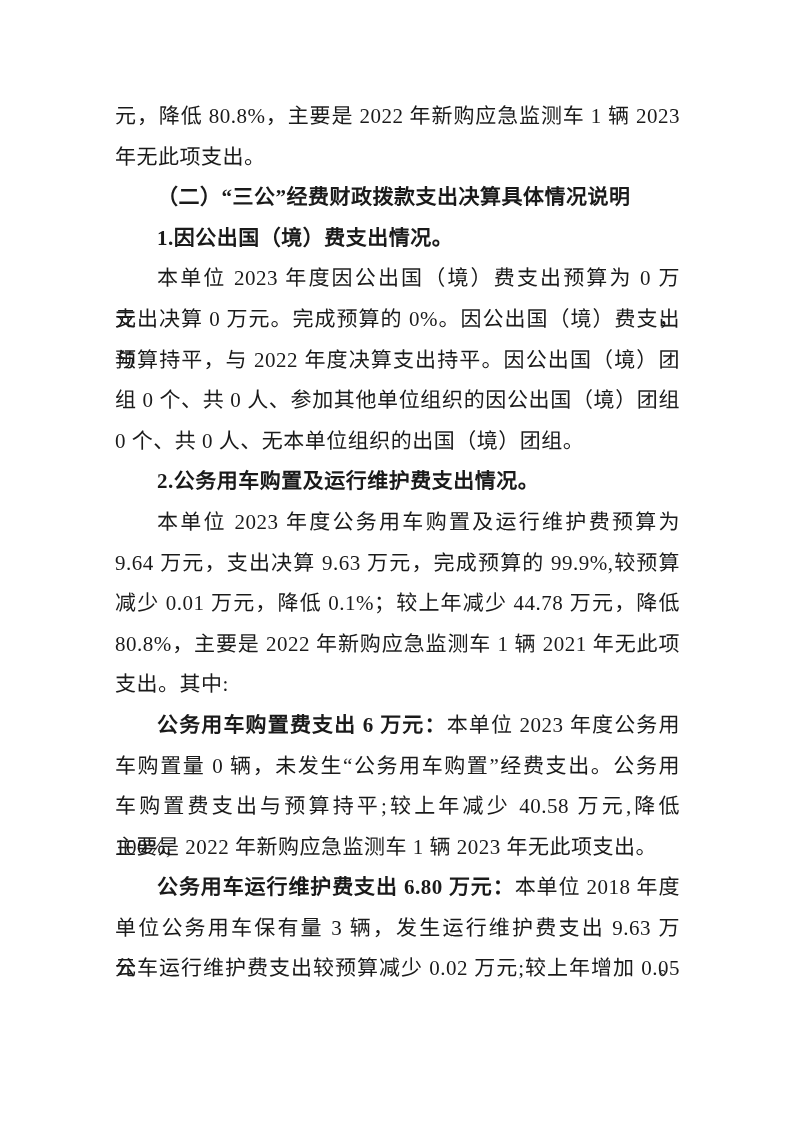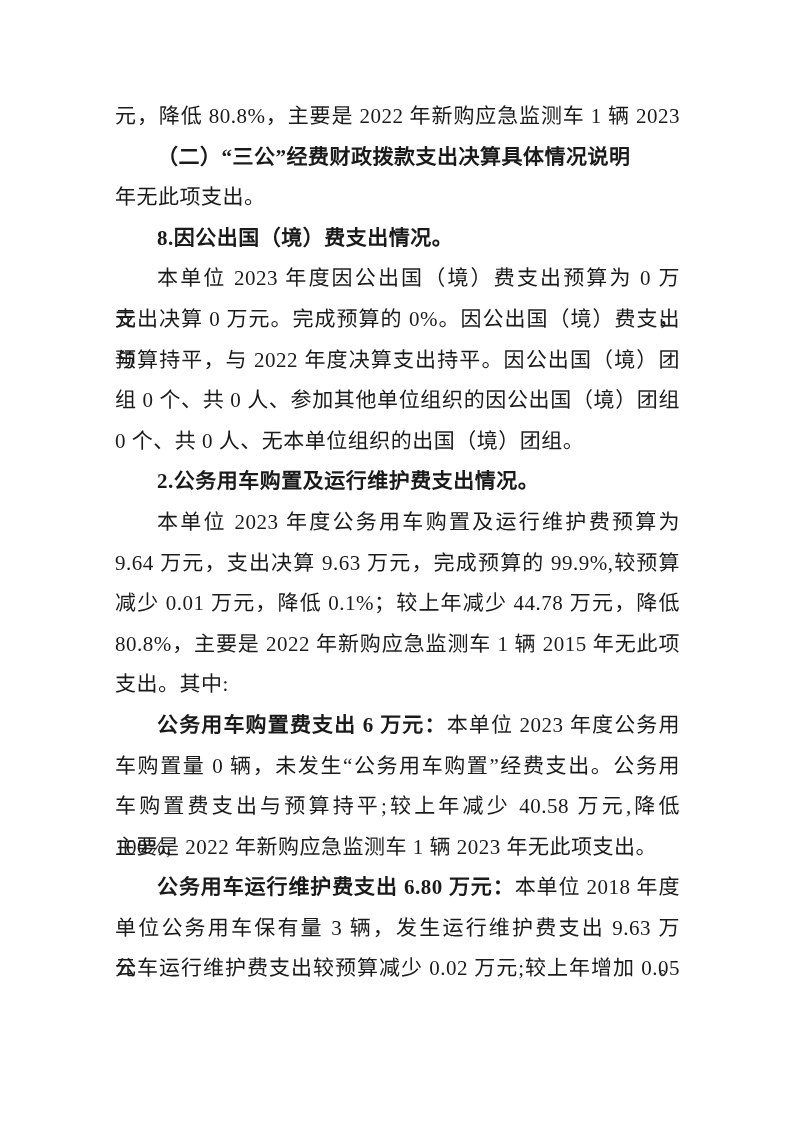--- a/index.html
+++ b/index.html
@@ -38,33 +38,33 @@
   .bold {
     font-weight: bold;
   }
 </style>
 </head>
 <body>
 
 <div class="page">
   <div>
       <div class="line justify"><span>元，降低 80.8%，主要是 2022 年新购应急监测车 1 辆 2023</span></div>
+      <div class="line"><span>年无此项支出。</span></div>
       <div class="line indent"><span class="bold">（二）“三公”经费财政拨款支出决算具体情况说明</span></div>
-      <div class="line"><span>年无此项支出。</span></div>
-      <div class="line indent"><span class="bold">8.因公出国（境）费支出情况。</span></div>
+      <div class="line indent"><span class="bold">1.因公出国（境）费支出情况。</span></div>
       <div class="line indent justify"><span>本单位 2023 年度因公出国（境）费支出预算为 0 万元，</span></div>
       <div class="line justify"><span>支出决算 0 万元。完成预算的 0%。因公出国（境）费支出与</span></div>
       <div class="line justify"><span>预算持平，与 2022 年度决算支出持平。因公出国（境）团</span></div>
       <div class="line justify"><span>组 0 个、共 0 人、参加其他单位组织的因公出国（境）团组</span></div>
       <div class="line"><span>0 个、共 0 人、无本单位组织的出国（境）团组。</span></div>
       <div class="line indent"><span class="bold">2.公务用车购置及运行维护费支出情况。</span></div>
       <div class="line indent justify"><span>本单位 2023 年度公务用车购置及运行维护费预算为</span></div>
       <div class="line justify"><span>9.64 万元，支出决算 9.63 万元，完成预算的 99.9%,较预算</span></div>
       <div class="line justify"><span>减少 0.01 万元，降低 0.1%；较上年减少 44.78 万元，降低</span></div>
-      <div class="line justify"><span>80.8%，主要是 2022 年新购应急监测车 1 辆 2015 年无此项</span></div>
+      <div class="line justify"><span>80.8%，主要是 2022 年新购应急监测车 1 辆 2021 年无此项</span></div>
       <div class="line"><span>支出。其中:</span></div>
       <div class="line indent justify"><span class="bold">公务用车购置费支出 6 万元：</span><span>本单位 2023 年度公务用</span></div>
       <div class="line justify"><span>车购置量 0 辆，未发生“公务用车购置”经费支出。公务用</span></div>
       <div class="line justify"><span>车购置费支出与预算持平;较上年减少 40.58 万元,降低 100%,</span></div>
       <div class="line"><span>主要是 2022 年新购应急监测车 1 辆 2023 年无此项支出。</span></div>
       <div class="line indent justify"><span class="bold">公务用车运行维护费支出 6.80 万元：</span><span>本单位 2018 年度</span></div>
       <div class="line justify"><span>单位公务用车保有量 3 辆，发生运行维护费支出 9.63 万元。</span></div>
       <div class="line justify"><span>公车运行维护费支出较预算减少 0.02 万元;较上年增加 0.05</span></div>
     </div>
 </div>

